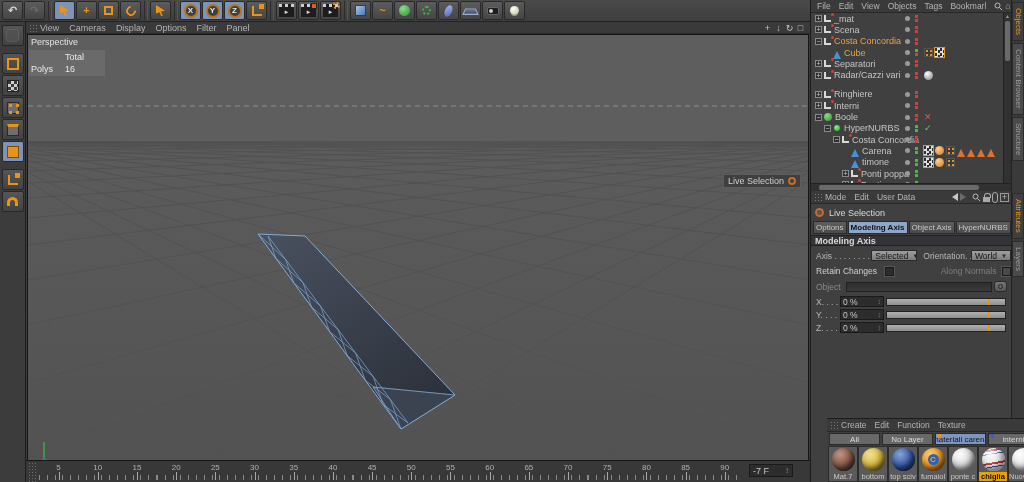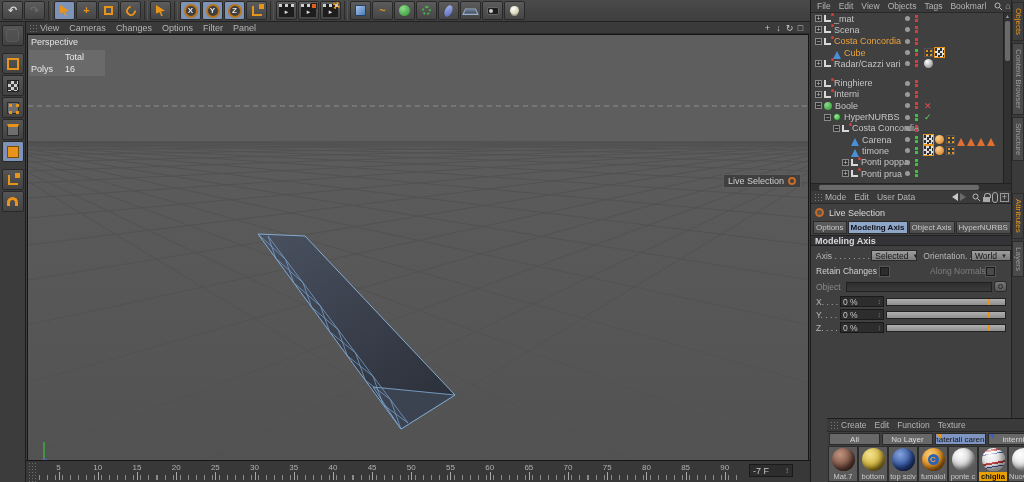--- a/index.html
+++ b/index.html
@@ -302,21 +302,21 @@
         <span class="magnet"></span>
       </div>
     </div>
 
   <div id="viewport">
     <div id="vp-menubar">
       <span class="grip"></span>
       <div id="vp-menu" style="display:flex">
           <span class="menu-item">View</span>
           <span class="menu-item">Cameras</span>
-          <span class="menu-item">Changes</span>
+          <span class="menu-item">Display</span>
           <span class="menu-item">Options</span>
           <span class="menu-item">Filter</span>
           <span class="menu-item">Panel</span>
         </div>
       <div id="vp-nav">
           <span>+</span>
           <span>↓</span>
           <span>↻</span>
           <span>□</span>
         </div>
@@ -587,20 +587,32 @@
               </span>
             </span>
             <span class="tags">
               <span class="tag-phong"></span>
               <span class="tag-sel"></span>
             </span>
           </div>
           <div class="orow" style="padding-left: 4px;">
             <span class="exp">+</span>
             <span class="oicon i-null"></span>
+            <span class="olabel">Separatori</span>
+            <span class="dots">
+              <span class="dotgray"></span>
+              <span class="vis">
+                <i style="background: rgb(208, 64, 64);"></i>
+                <i style="background: rgb(208, 64, 64);"></i>
+              </span>
+            </span>
+          </div>
+          <div class="orow" style="padding-left: 4px;">
+            <span class="exp">+</span>
+            <span class="oicon i-null"></span>
             <span class="olabel">Radar/Cazzi vari</span>
             <span class="dots">
               <span class="dotgray"></span>
               <span class="vis">
                 <i style="background: rgb(208, 64, 64);"></i>
                 <i style="background: rgb(208, 64, 64);"></i>
               </span>
             </span>
             <span class="tags">
               <span class="tag-sphere"></span>
@@ -789,21 +801,21 @@
             <span>Selected</span>
             <span class="arrow">▼</span>
           </span>
         <span class="alabel" style="width:50px; margin-left:6px">Orientation. . .</span>
         <span class="dd" style="width:40px">
             <span>World</span>
             <span class="arrow">▼</span>
           </span>
       </div>
 
-      <div class="arow" style="top:75px; padding-left:5px;">
+      <div class="arow" style="top:75px; padding-left:5px;justify-content:space-between;">
         <span class="alabel" style="width:64px; color:#d0d0d0">Retain Changes</span>
         <span class="chk"></span>
         <span class="alabel" style="width:56px; margin-left:41px; color:#7e7e7e">Along Normals</span>
         <span class="chk dis"></span>
       </div>
 
       <div class="arow" style="top:90px; padding-left:5px; padding-right:4px;">
         <span class="alabel" style="width:30px; color:#8a8a8a">Object</span>
         <span class="afield"></span>
         <span class="roundbtn">

